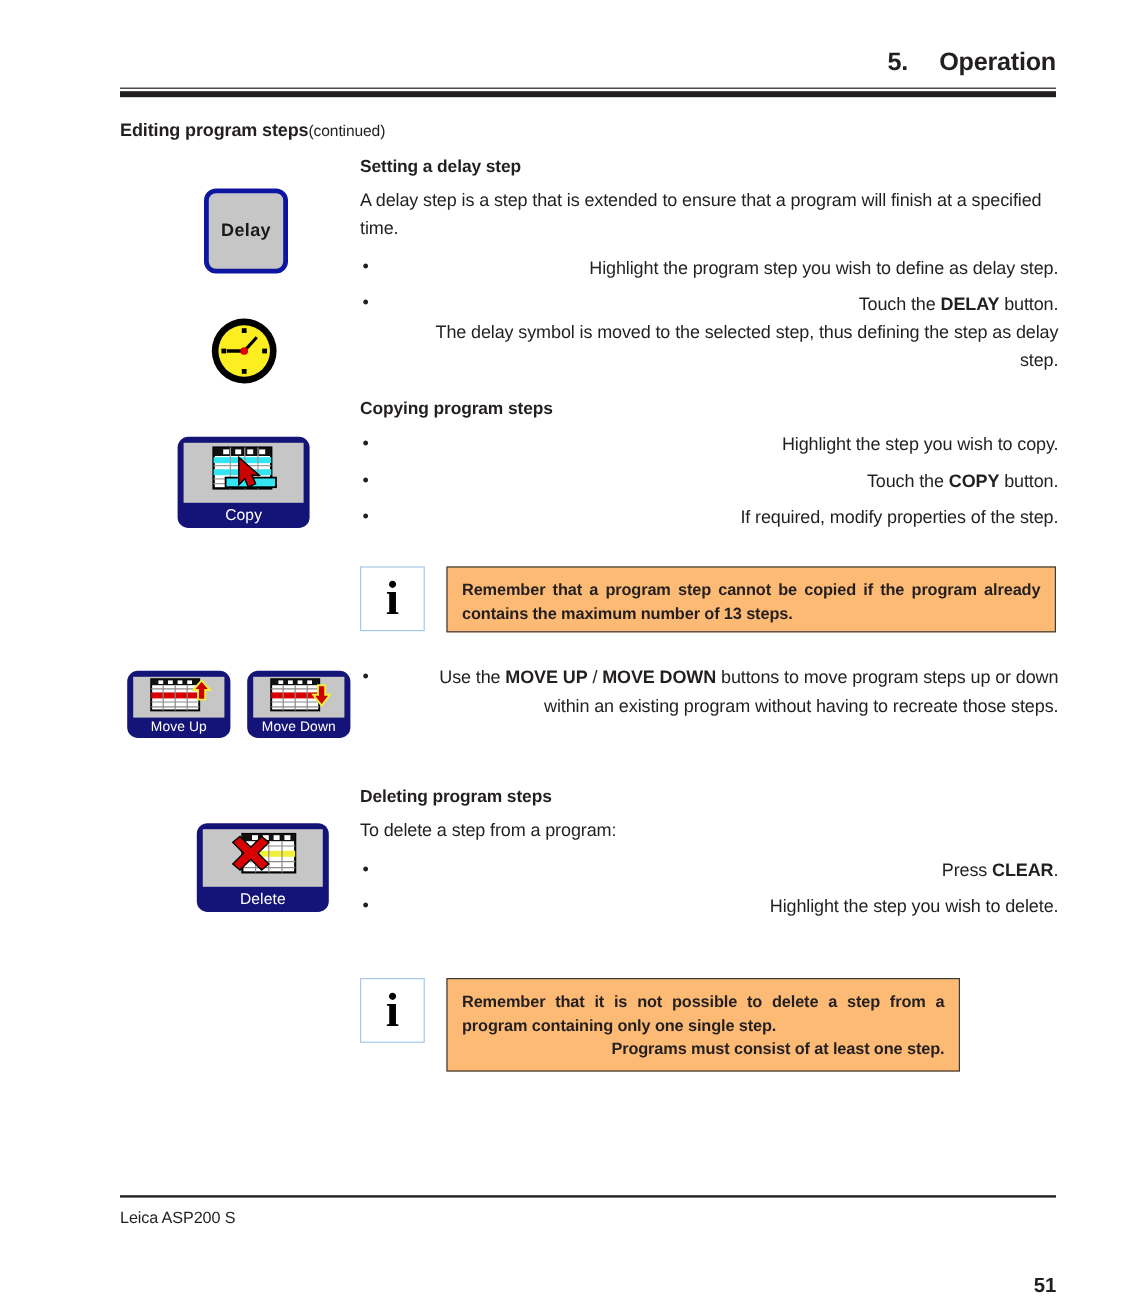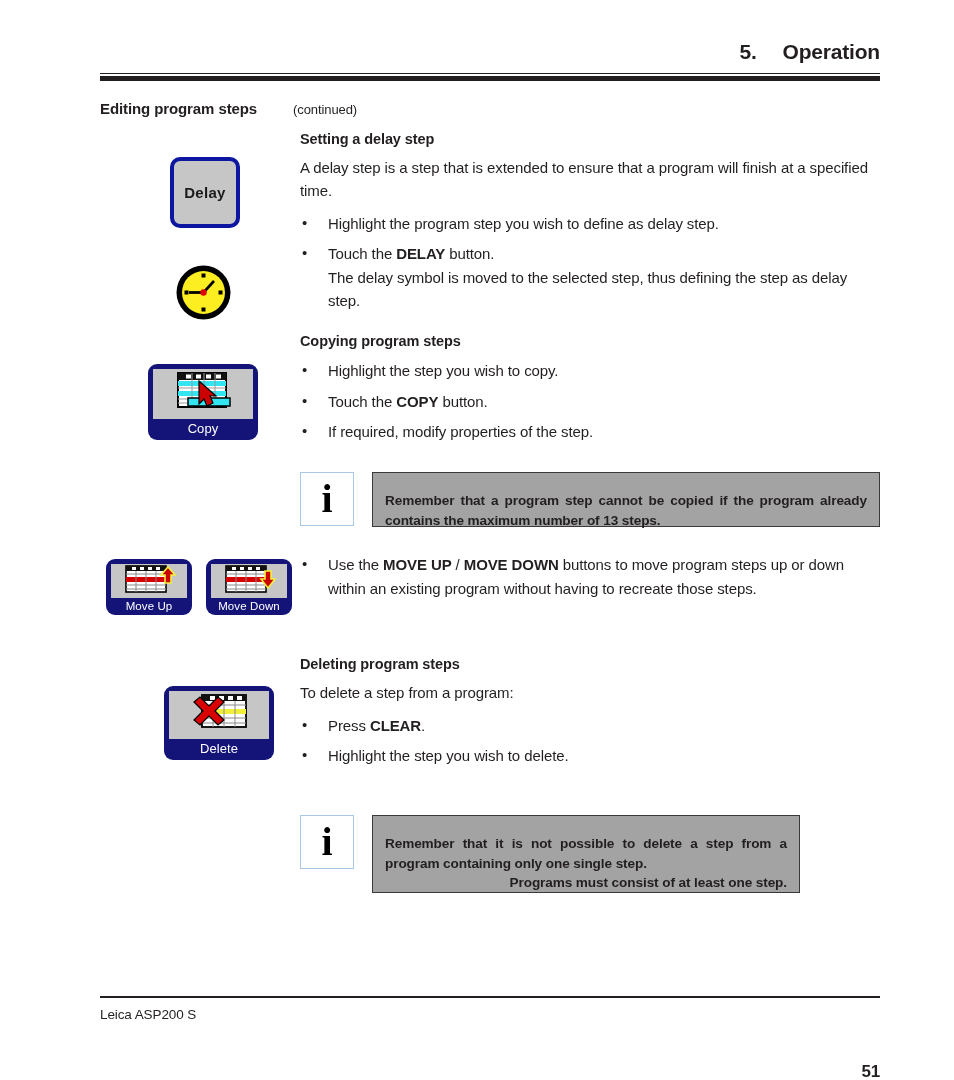--- a/index.html
+++ b/index.html
@@ -60,21 +60,20 @@
     left: 100px;
     top: 100px;
     font-size: 15px;
     font-weight: bold;
     letter-spacing: -0.1px;
     white-space: nowrap;
   }
   #section-title .cont {
     font-weight: normal;
     font-size: 13px;
-    padding-left: 36px;
   }
 
   
   .textcol {
     position: absolute;
     left: 300px;
     width: 582px;
   }
   .subhead {
     font-size: 14.5px;
@@ -94,20 +93,21 @@
     padding: 0;
     list-style: none;
   }
   ul.bullets > li {
     position: relative;
     padding-left: 28px;
     font-size: 15px;
     line-height: 1.57;
     margin-bottom: 7px;
     letter-spacing: -0.1px;
+    text-align: right;
   }
   ul.bullets > li:before {
     content: "\2022";
     position: absolute;
     left: 2px;
     top: -1px;
     font-size: 15px;
   }
   ul.bullets b { font-weight: bold; }
 
@@ -131,24 +131,24 @@
     font-family: "Liberation Serif", serif;
     font-weight: bold;
     font-size: 40px;
     line-height: 38px;
     color: #000000;
   }
   .note-box {
     position: absolute;
     left: 72px;
     top: 0;
-    background: #a3a3a3;
+    background: #fdba74;
     border: 1.5px solid #3a3a3a;
     box-sizing: border-box;
-    padding: 18px 12px 9px 12px;
+    padding: 9px 12px 9px 12px;
   }
   .note-box p {
     margin: 0;
     font-size: 13.6px;
     font-weight: bold;
     line-height: 1.45;
     letter-spacing: -0.1px;
     text-align: justify;
     color: #231f20;
   }

